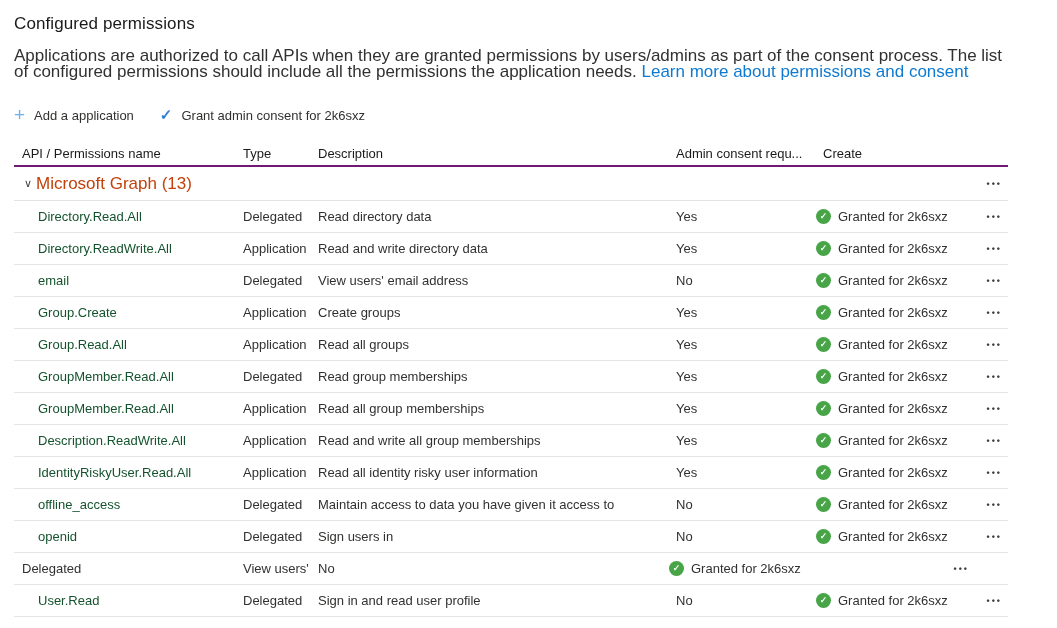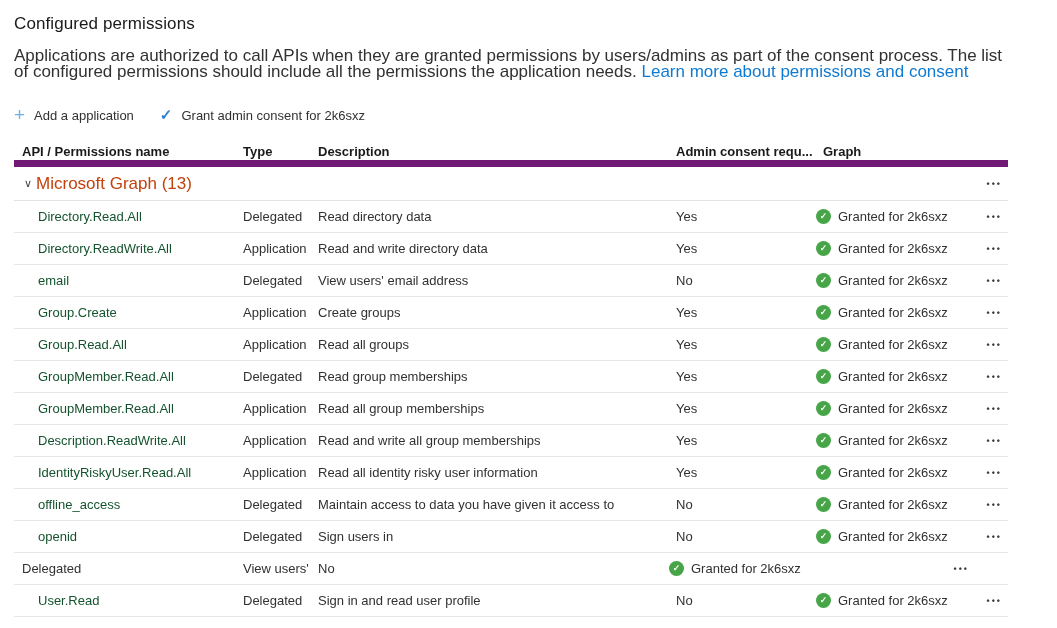--- a/index.html
+++ b/index.html
@@ -62,22 +62,22 @@
 
   
   .table { margin-top: 15px; width: 994px; font-size: 13px; }
   .thead, .trow, .group-row {
     display: grid;
     grid-template-columns: 221px 75px 358px 147px 160px 33px;
     align-items: center;
   }
   .thead {
     height: 25px;
-    border-bottom: 7px solid #701a75;
-    font-weight: 700;
+    border-bottom: 2px solid #701a75;
+    font-weight: 400;
     color: #1a1a1a;
   }
   .thead .hcell { padding-left: 8px; white-space: nowrap; overflow: hidden; }
   .thead .hcell.first { padding-left: 8px; }
 
   .group-row {
     height: 34px;
     border-bottom: 1px solid #e3e3e3;
   }
   .group-name {
@@ -147,21 +147,21 @@
     </button>
   </div>
 
   <div class="table">
 
     <div class="thead">
       <div class="hcell first">API / Permissions name</div>
       <div class="hcell">Type</div>
       <div class="hcell">Description</div>
       <div class="hcell">Admin consent requ...</div>
-      <div class="hcell">Graph</div>
+      <div class="hcell">Create</div>
       <div class="hcell"></div>
     </div>
 
     <div class="group-row">
       <div class="group-name">
         <span class="chevron">∨</span>
         <a class="group-link">Microsoft Graph (13)</a>
       </div>
       <div class="cell menu">
           <span class="dots">•••</span>

